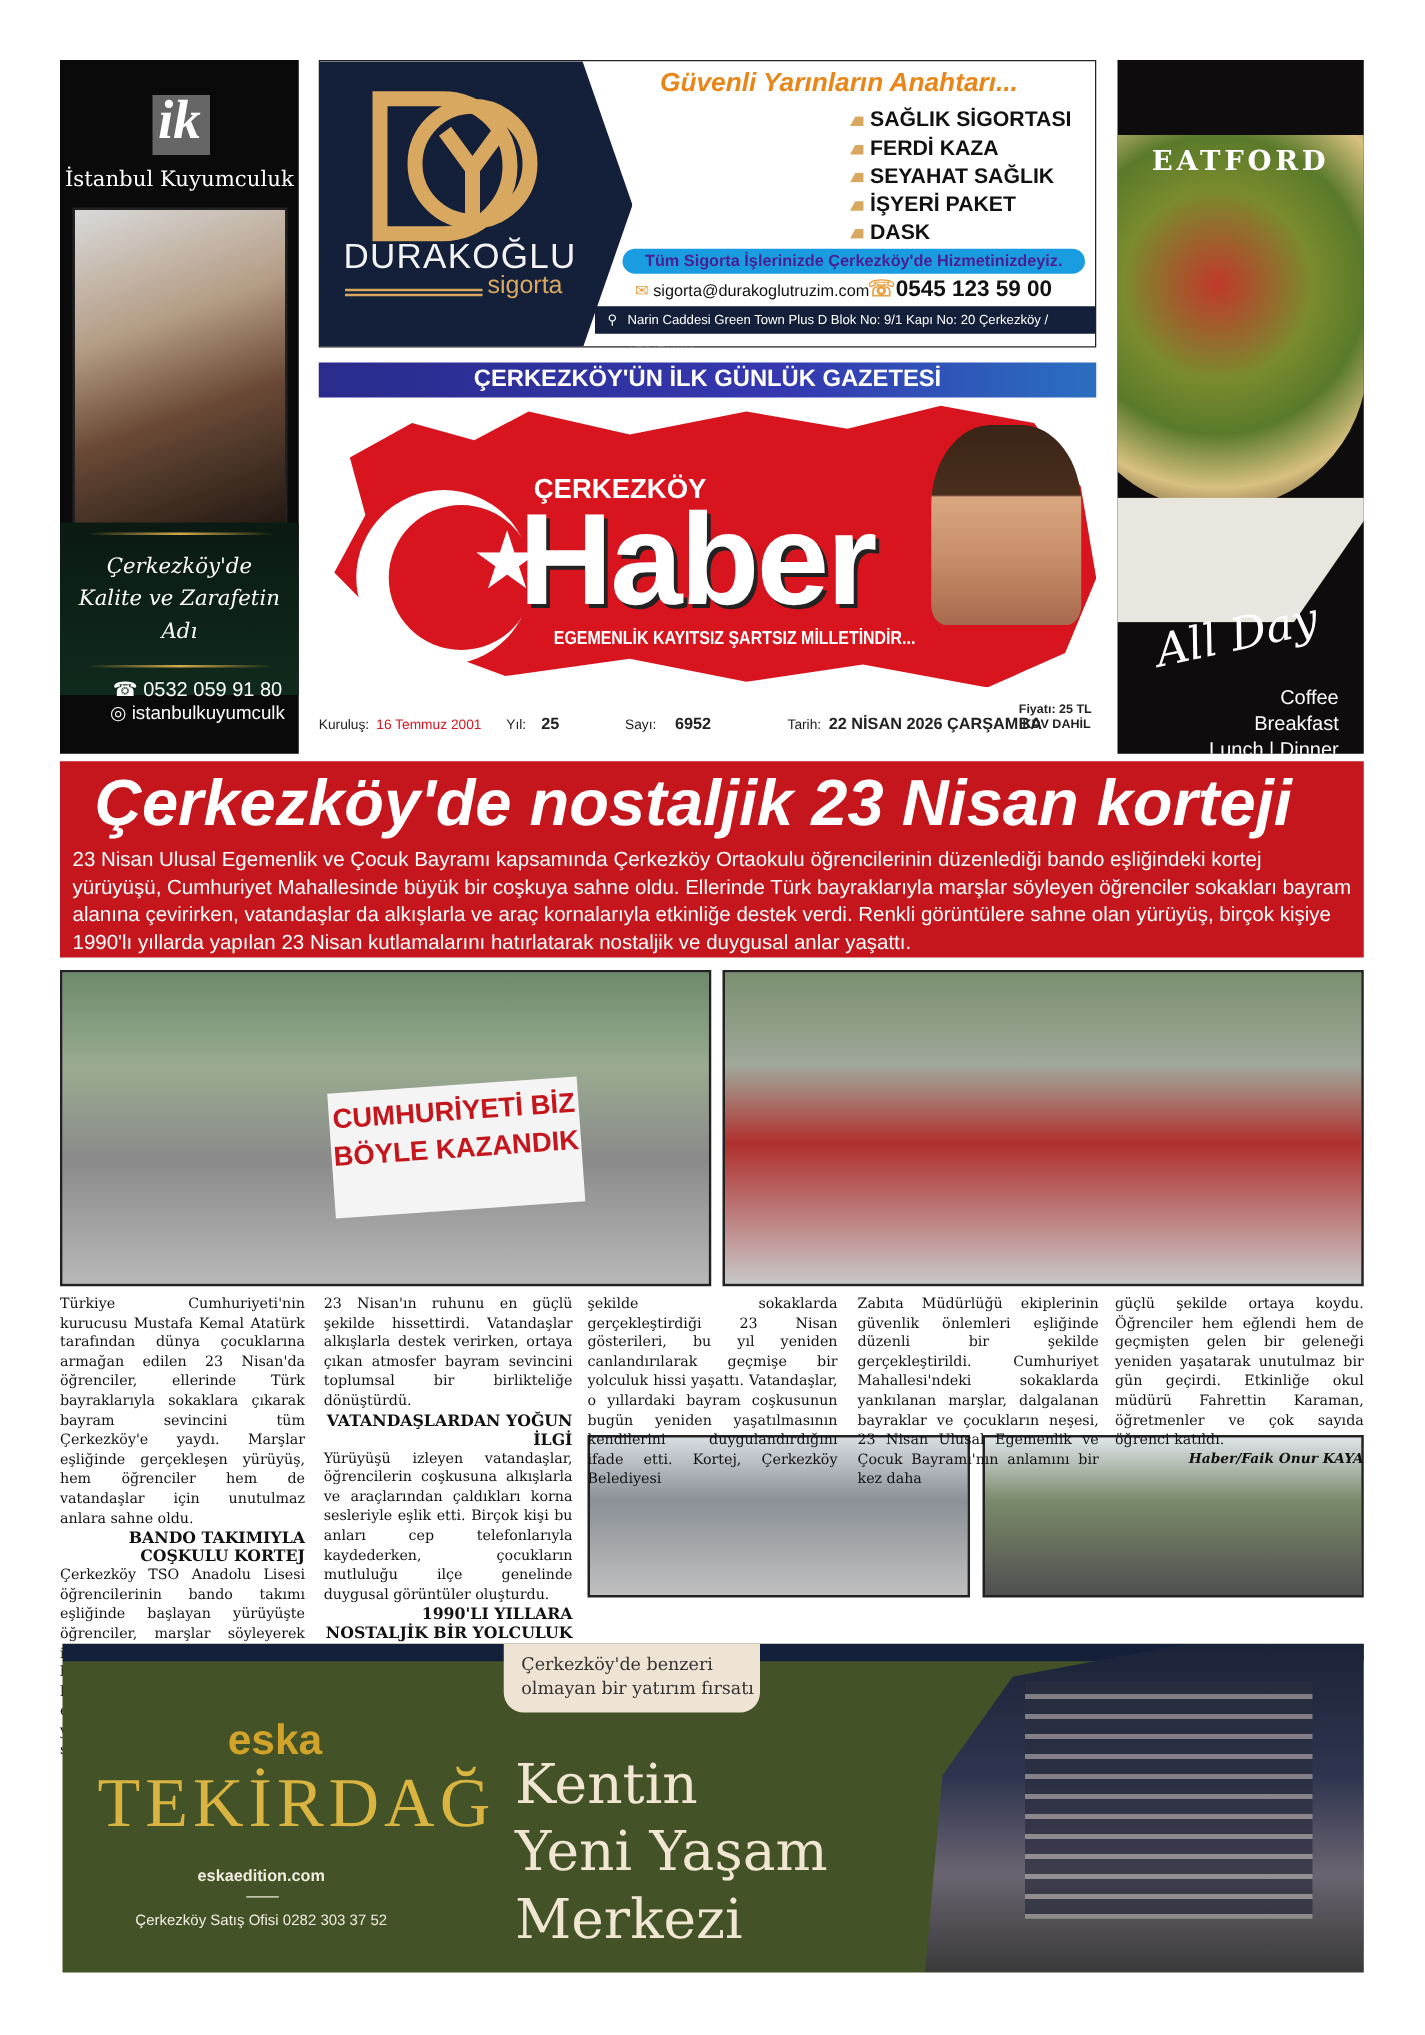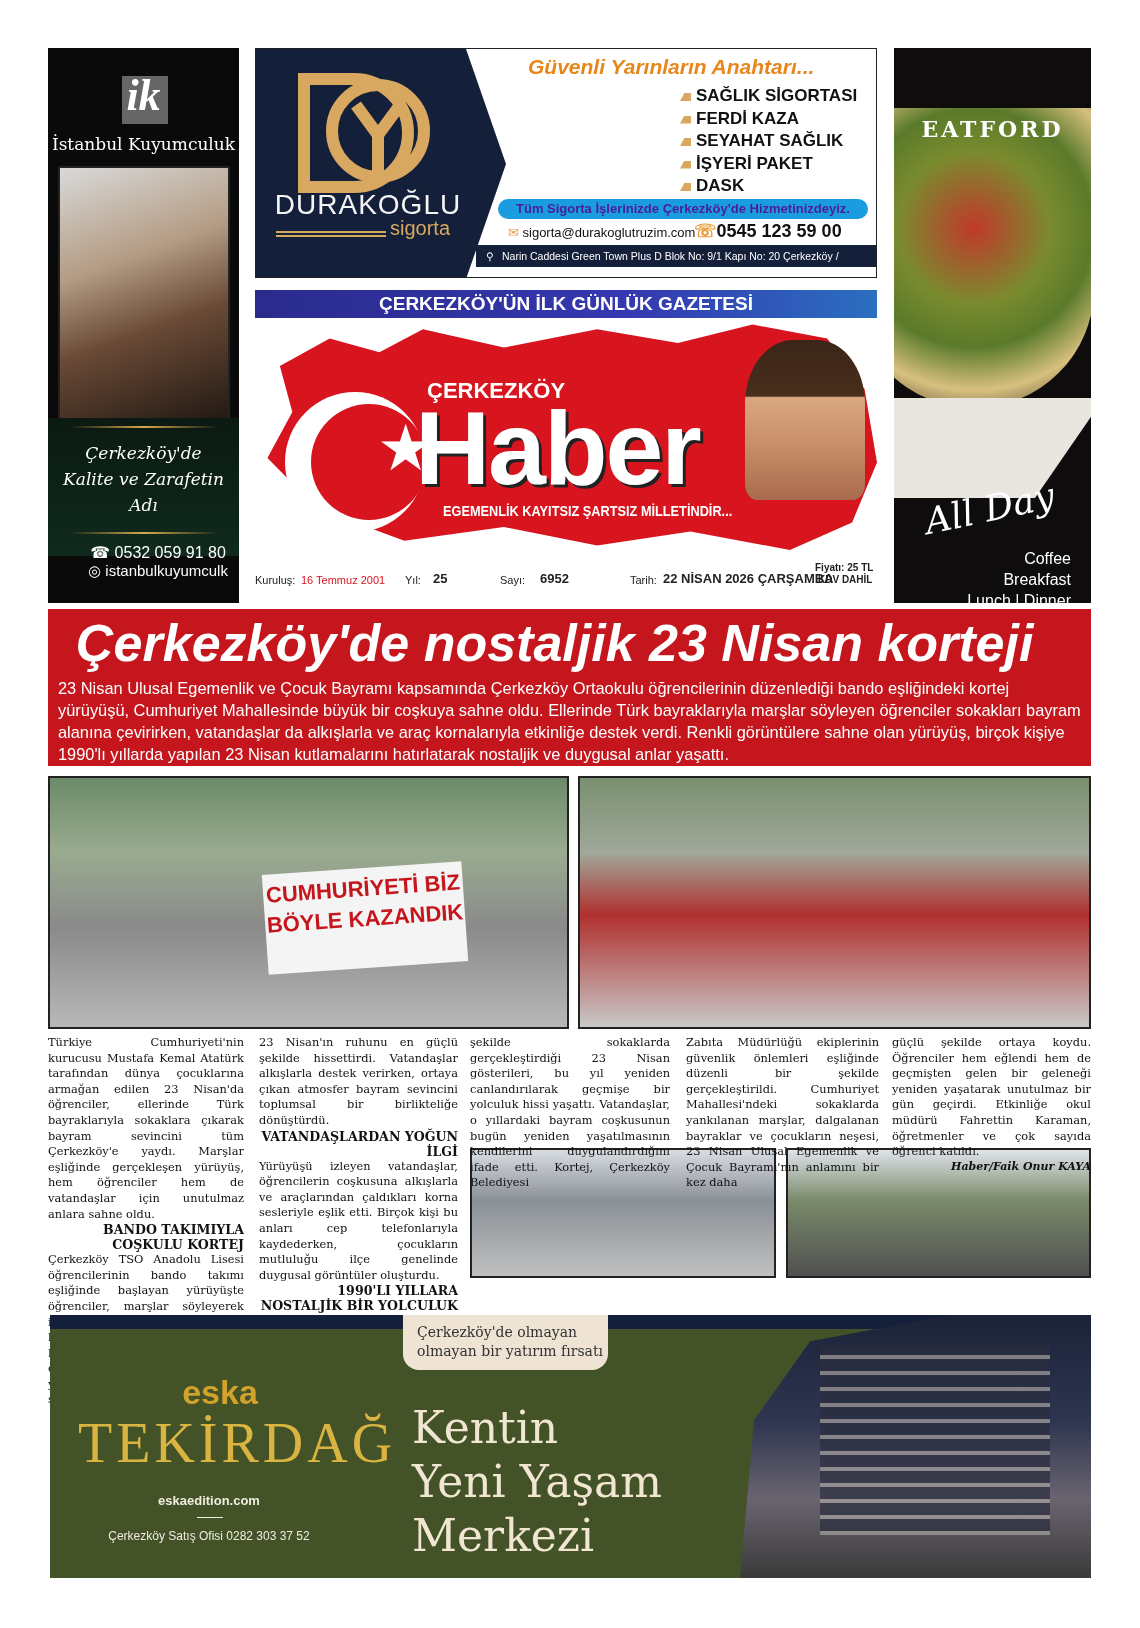--- a/index.html
+++ b/index.html
@@ -210,21 +210,21 @@
 </div>
 <div id="col-5" class="abs col-text">
   <p>güçlü şekilde ortaya koydu. Öğrenciler hem eğlendi hem de geçmişten gelen bir geleneği yeniden yaşatarak unutulmaz bir gün geçirdi. Etkinliğe okul müdürü Fahrettin Karaman, öğretmenler ve çok sayıda öğrenci katıldı.</p>
   <div class="byline">Haber/Faik Onur KAYA</div>
 </div>
 
 <div id="ad-bottom" class="abs">
   <div class="topstrip"></div>
   <div class="building"></div>
   <div class="bubble">
-    <div>Çerkezköy'de olmayan</div>
+    <div>Çerkezköy'de benzeri</div>
     <div>olmayan bir yatırım fırsatı</div>
   </div>
   <div class="eska">eska</div>
   <div class="edition">TEKİRDAĞ</div>
   <div class="url">eskaedition.com</div>
   <div class="rule"></div>
   <div class="office">Çerkezköy Satış Ofisi 0282 303 37 52</div>
   <div class="big">
     <div>Kentin</div>
     <div>Yeni Yaşam</div>

